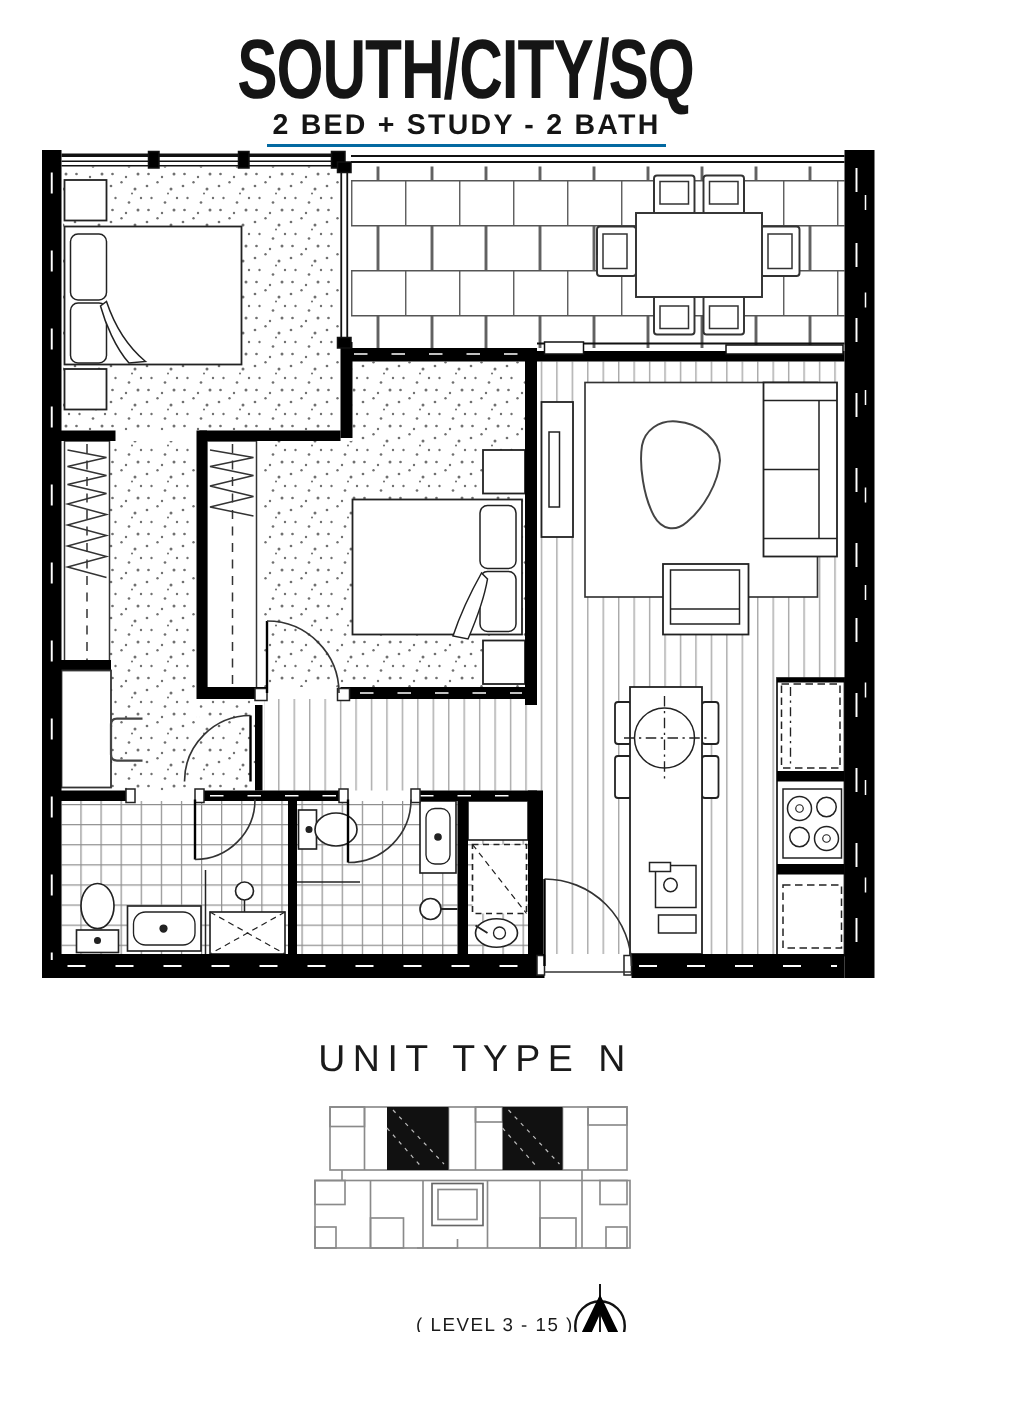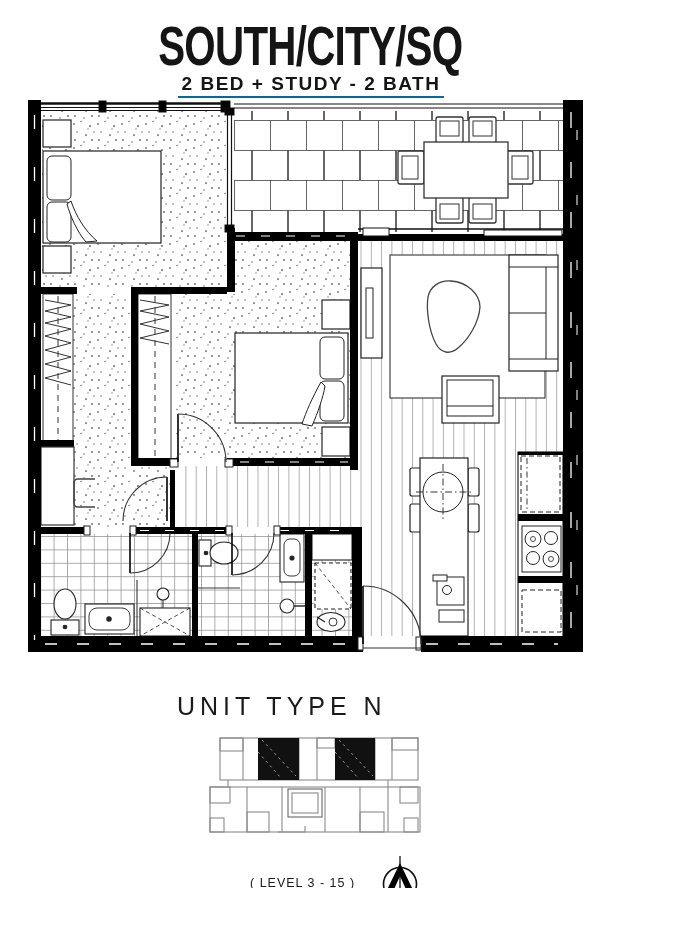--- a/index.html
+++ b/index.html
@@ -4,25 +4,25 @@
 <style>
   html,body{margin:0;padding:0;background:#fff;}
   .page{position:relative;width:678px;height:888px;background:#fff;overflow:hidden;
         font-family:"Liberation Sans",sans-serif;color:#111;}
   .title-wrap{position:absolute;top:18px;left:0;width:620px;text-align:center;}
   .title{display:inline-block;font-size:56px;line-height:56px;font-weight:800;
          letter-spacing:-1px;transform:scaleX(.72);transform-origin:center;color:#151515;}
   .subtitle-wrap{position:absolute;top:73px;left:0;width:622px;text-align:center;}
   .subtitle{display:inline-block;font-size:19px;font-weight:600;letter-spacing:1.5px;
             border-bottom:2px solid #0369a1;padding:0 4px 1px 4px;color:#151515;}
-  .unit-label{position:absolute;top:692px;left:177px;width:280px;
+  .unit-label{position:absolute;top:692px;left:177px;width:280px;text-align:center;
               font-size:25px;letter-spacing:5px;font-weight:400;color:#1a1a1a;}
   .keyplan-title{position:absolute;top:854px;left:250px;width:160px;text-align:center;
                  font-size:17px;letter-spacing:2px;font-weight:400;color:#1a1a1a;}
-  .keyplan-level{position:absolute;top:876px;left:250px;width:160px;
+  .keyplan-level{position:absolute;top:876px;left:250px;width:160px;text-align:center;
                  font-size:12.5px;letter-spacing:1px;font-weight:400;color:#1a1a1a;}
   svg{position:absolute;}
 </style>
 </head>
 <body>
 
 <div class="page">
 
   <div class="title-wrap">
     <span class="title">SOUTH/CITY/SQ</span>

